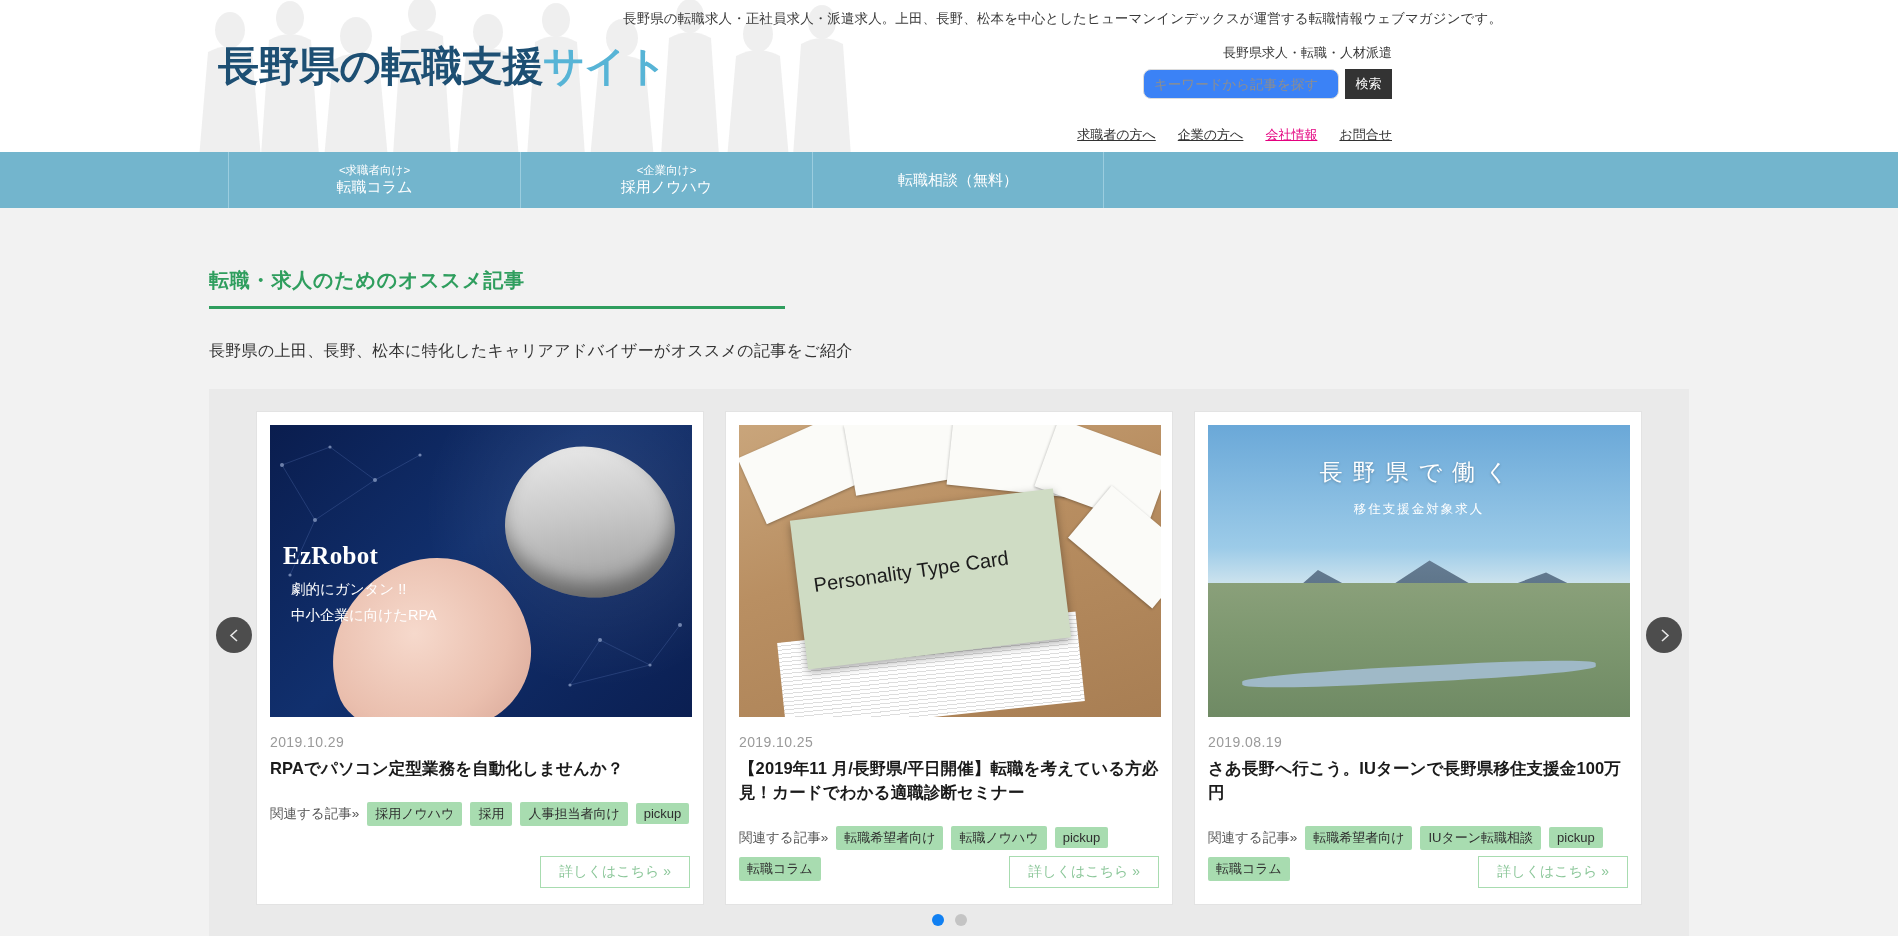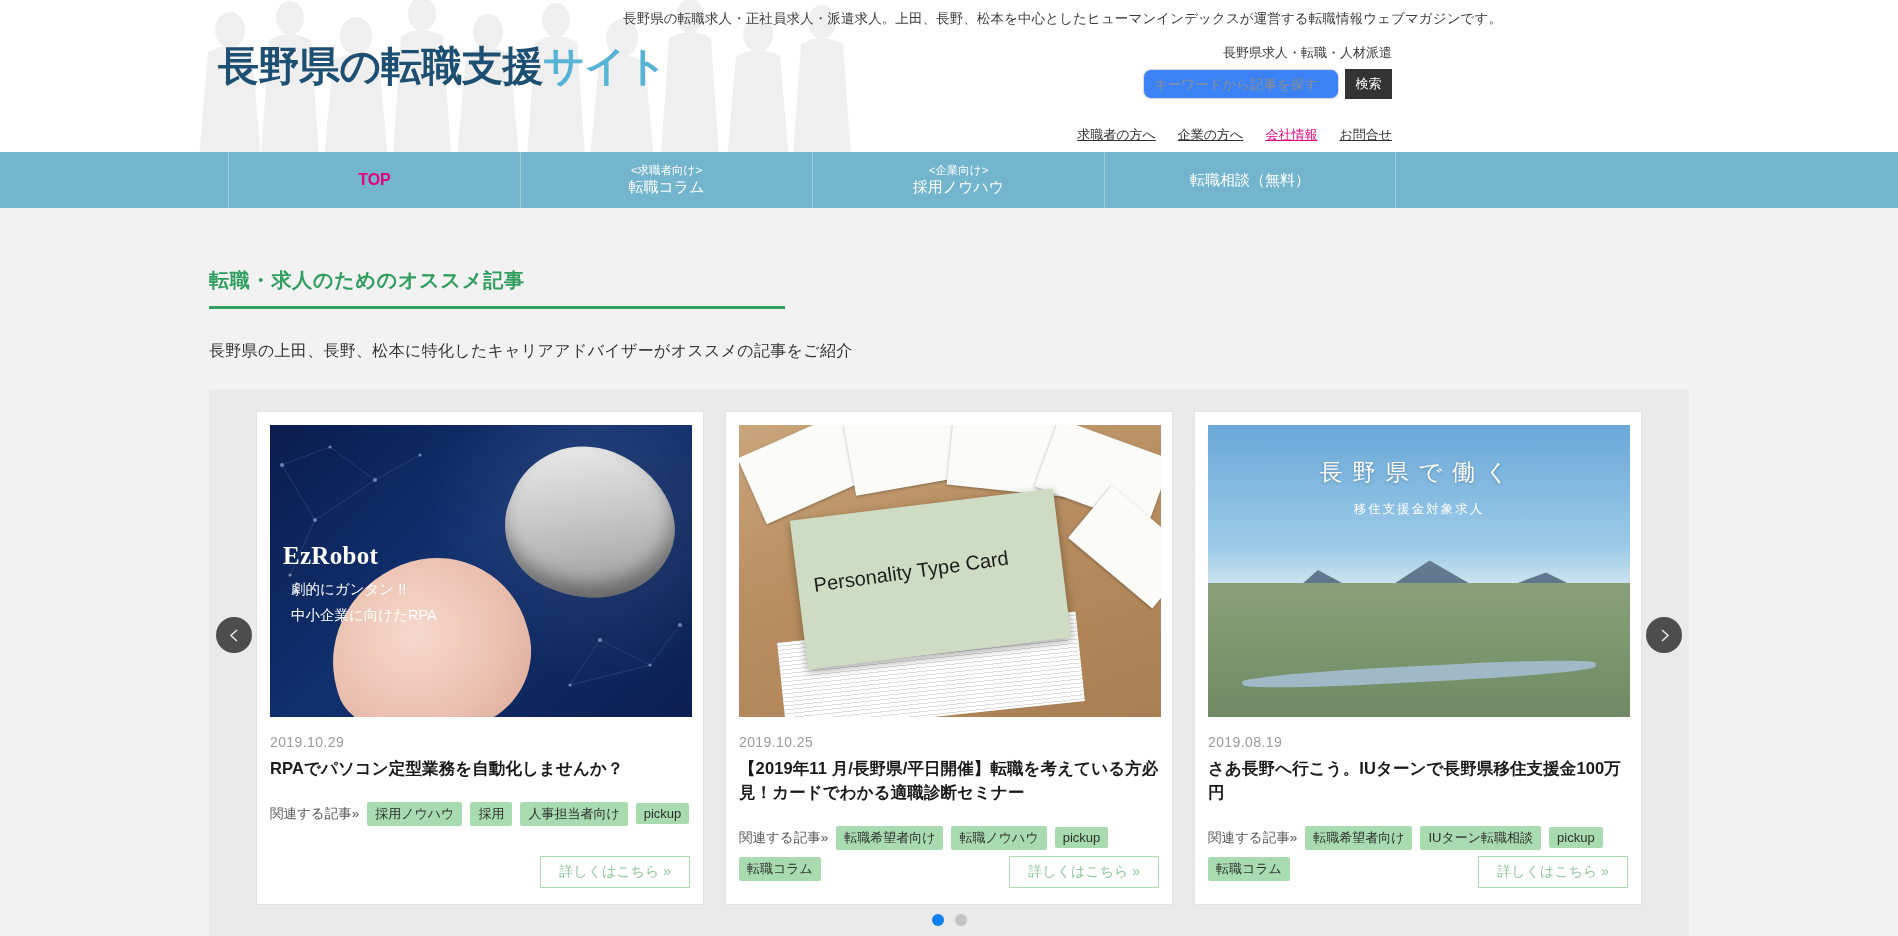--- a/index.html
+++ b/index.html
@@ -425,24 +425,20 @@
       <a href="#">求職者の方へ</a>
       <a href="#">企業の方へ</a>
       <a href="#" class="accent">会社情報</a>
       <a href="#">お問合せ</a>
     </div>
   </div>
 
   <nav class="nav">
     <div class="nav-spacer"></div>
 
-    <div class="nav-item active">
-      <span class="sup"></span>
-      <span class="nav-label">TOP</span>
-    </div>
 
     <div class="nav-item">
       <span class="sup">&lt;求職者向け&gt;</span>
       <span class="nav-label">転職コラム</span>
     </div>
 
     <div class="nav-item">
       <span class="sup">&lt;企業向け&gt;</span>
       <span class="nav-label">採用ノウハウ</span>
     </div>

